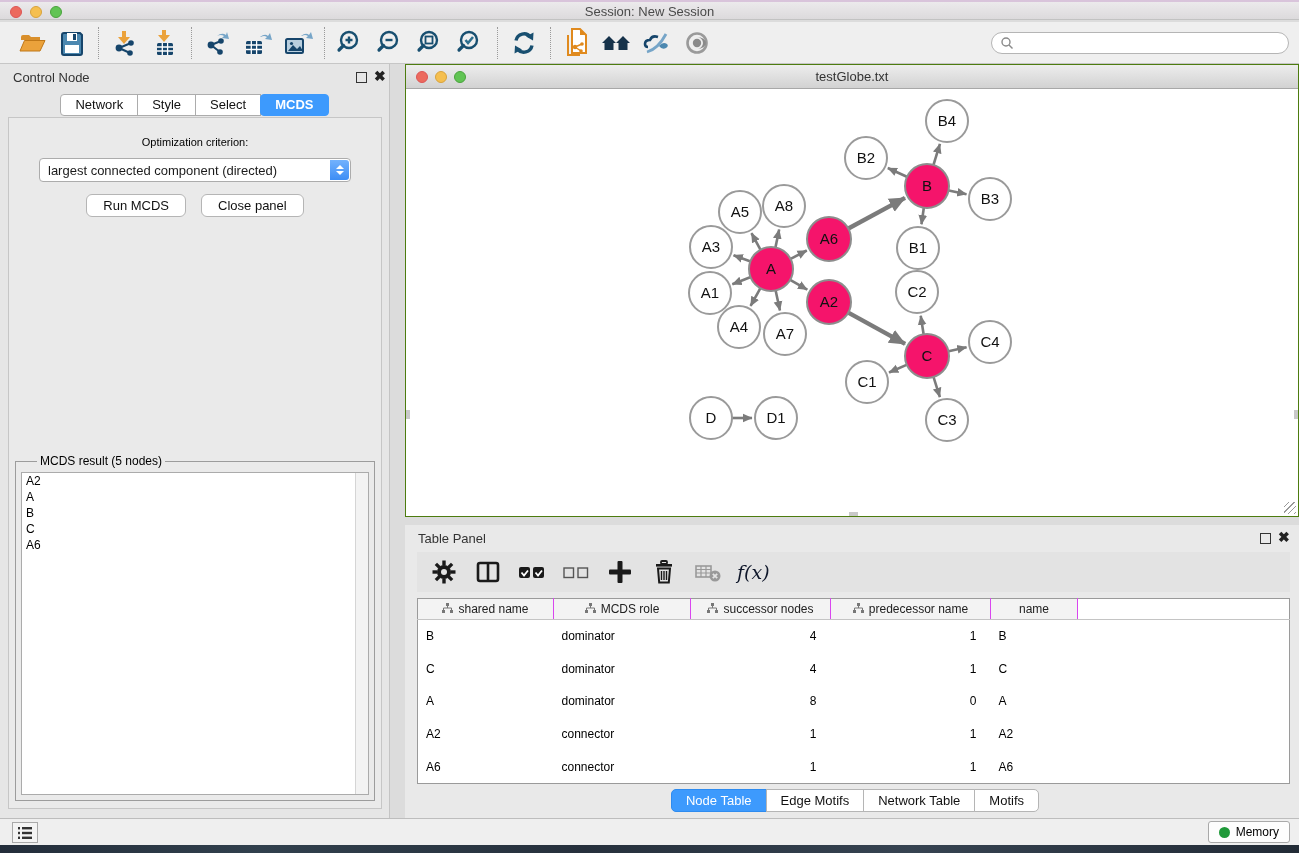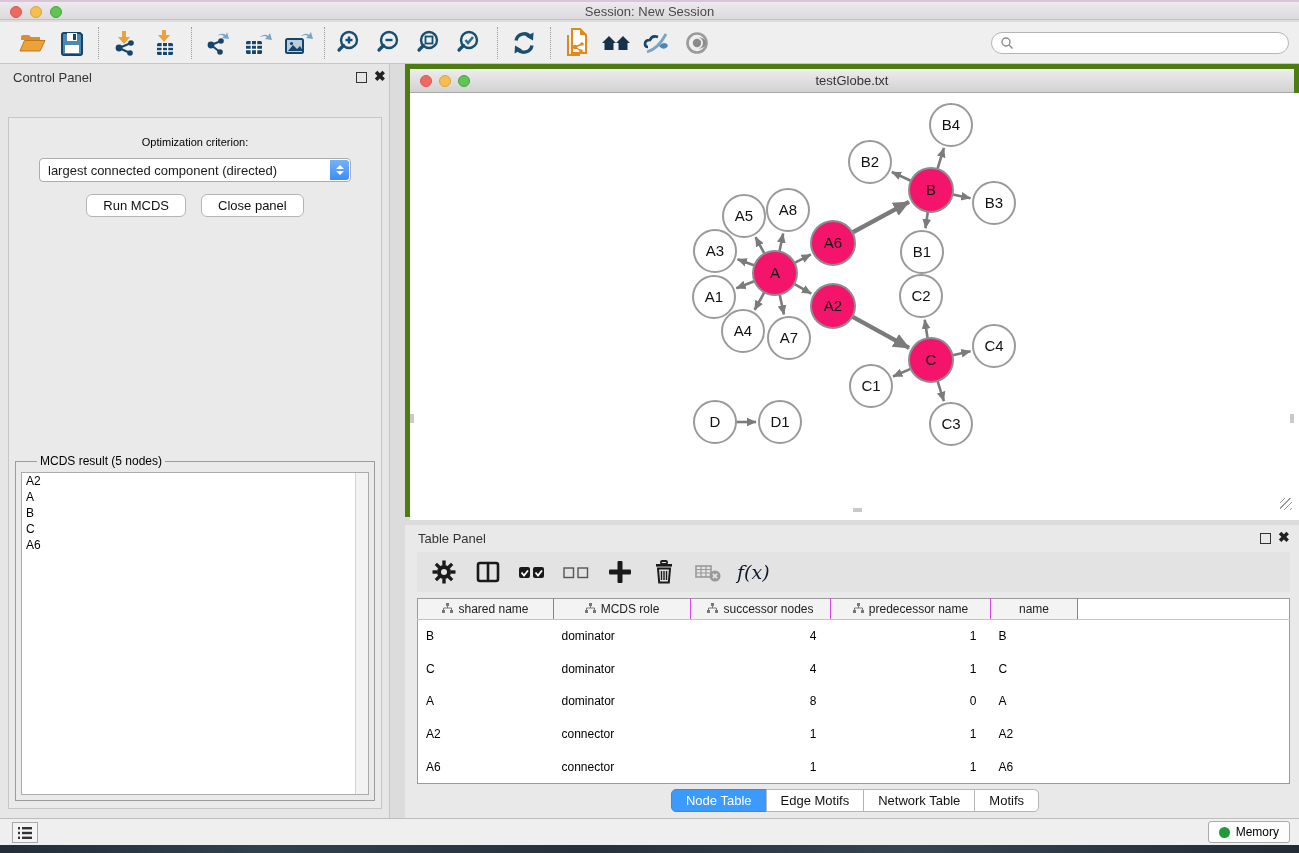--- a/index.html
+++ b/index.html
@@ -46,21 +46,21 @@
   .btn-row { display:flex; justify-content:center; gap:15px; margin-top:12px; }
   .mac-btn { height:23px; background:#fff; border:1px solid #B5B5B5; border-radius:6px; padding:0 16px; font-size:13px; color:#111;
     font-family:"Liberation Sans",sans-serif; }
   .mcds-fieldset { position:absolute; left:6px; top:336px; width:360px; height:347px; border:1px solid #9C9C9C; background:transparent; }
   .mcds-fieldset legend { font-size:12px; color:#000; margin-left:21px; padding:0 3px; }
   .result-list { position:absolute; left:5px; top:4px; right:5px; bottom:5px; background:#fff; border:1px solid #ABABAB; overflow:hidden; }
   .result-scroll { position:absolute; right:0; top:0; bottom:0; width:13px; background:#F3F3F3; border-left:1px solid #D5D5D5; }
   .result-item { font-size:12px; line-height:16px; padding-left:4px; color:#000; }
 
   
-  .network-window { position:absolute; left:405px; top:64px; width:894px; height:453px; background:#fff; border:5px solid #4d7c0f; }
+  .network-window { position:absolute; left:405px; top:64px; width:894px; height:453px; background:#fff; border:1px solid #4d7c0f; }
   .nw-titlebar { position:absolute; left:0; top:0; right:0; height:24px; background:linear-gradient(#EDEDED,#D2D2D2); border-bottom:1px solid #A8A8A8; }
   .nw-titlebar .title { position:absolute; left:0; right:0; top:4px; text-align:center; font-size:13px; color:#333; }
   .nw-traffic { position:absolute; left:10px; top:6px; display:flex; gap:7px; }
   .nw-canvas { position:absolute; left:0; top:24px; width:892px; height:427px; background:#fff; }
   .resize-grip { position:absolute; right:2px; bottom:2px; width:12px; height:12px;
     background:repeating-linear-gradient(135deg, transparent 0 3px, #9a9a9a 3px 4px); }
   .scroll-stub-l { position:absolute; left:0; top:345px; width:4px; height:9px; background:#C9C9C9; }
   .scroll-stub-b { position:absolute; left:443px; bottom:0; width:9px; height:4px; background:#C9C9C9; }
   .scroll-stub-r { position:absolute; right:0; top:345px; width:4px; height:9px; background:#C9C9C9; }
 
@@ -237,23 +237,29 @@
     <svg width="14" height="14" viewBox="0 0 14 14">
         <circle cx="6" cy="6" r="4" fill="none" stroke="#8a8a8a" stroke-width="1.4"></circle>
         <path d="M9,9 L12.5,12.5" stroke="#8a8a8a" stroke-width="1.4"></path>
       </svg>
     <input type="text" placeholder="" style="">
   </div>
 </div>
 
 <div class="control-panel">
   <div class="panel-head">
-    <span class="ptitle">Control Panel</span>
+    <span class="ptitle">Control Node</span>
     <span class="float-box" style="left:356px;"></span>
     <span class="close-x" style="left:374px;">✖</span>
+  </div>
+  <div class="cp-tabs">
+    <div class="cp-tab">Network</div>
+    <div class="cp-tab">Style</div>
+    <div class="cp-tab">Select</div>
+    <div class="cp-tab active">MCDS</div>
   </div>
   <div class="cp-content">
     <div class="opt-label">Optimization criterion:</div>
     <div class="dropdown">
       <span>largest connected component (directed)</span>
       <span class="dd-stepper">
           <span class="dd-up"></span>
           <span class="dd-down"></span>
         </span>
     </div>

